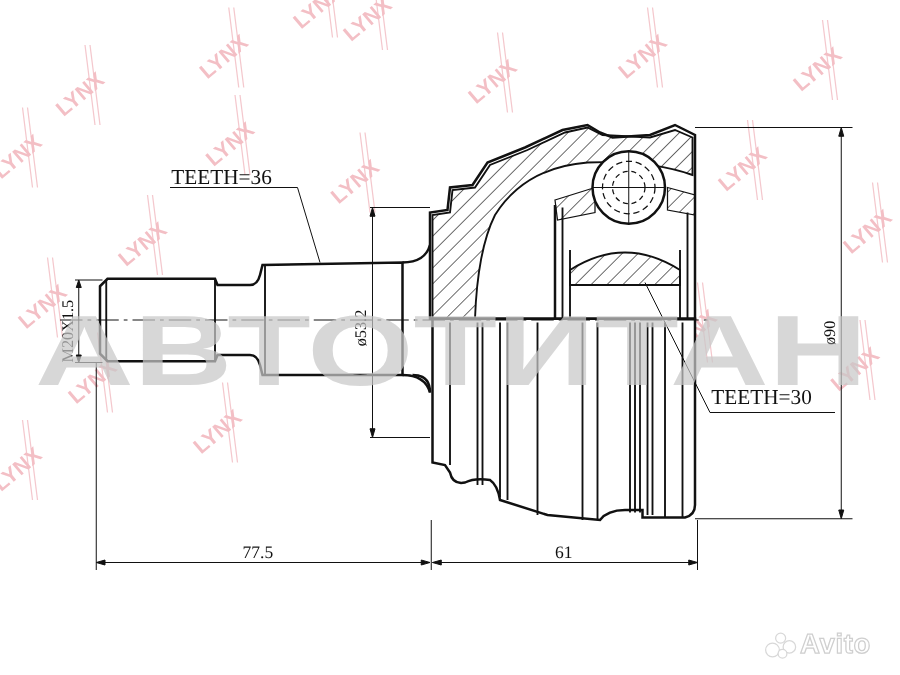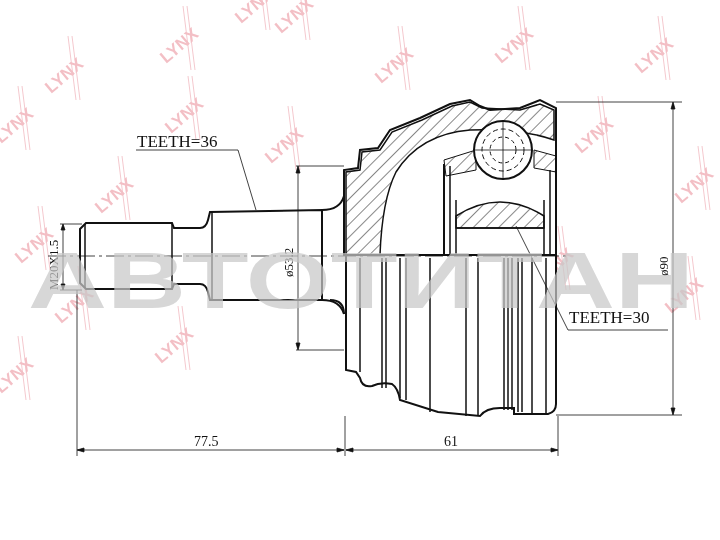--- a/index.html
+++ b/index.html
@@ -167,13 +167,22 @@
       <text x="0" y="0" font-size="13" transform="translate(293,277) rotate(-90)">ø53.2</text>
       <text x="0" y="0" font-size="13" transform="translate(668,276) rotate(-90)">ø90</text>
       <text x="194" y="446" font-size="14">77.5</text>
       <text x="444" y="446" font-size="14">61</text>
     </g>
 
     <text class="wm-text" x="28" y="308" font-size="80" fill="#c8c8c8" fill-opacity="0.72" textLength="666" lengthAdjust="spacingAndGlyphs">АВТОТИТАН</text>
   </svg>
 
   
+  <div id="avito">
+    <div class="dots">
+      <span class="dot" style="left:0;top:10px;width:10px;height:10px;"></span>
+      <span class="dot" style="left:8px;top:2px;width:7px;height:7px;"></span>
+      <span class="dot" style="left:14px;top:8px;width:9px;height:9px;"></span>
+      <span class="dot" style="left:10px;top:15px;width:6px;height:6px;"></span>
+    </div>
+    <span class="brand">Avito</span>
+  </div>
 </div>
 
 </body></html>

